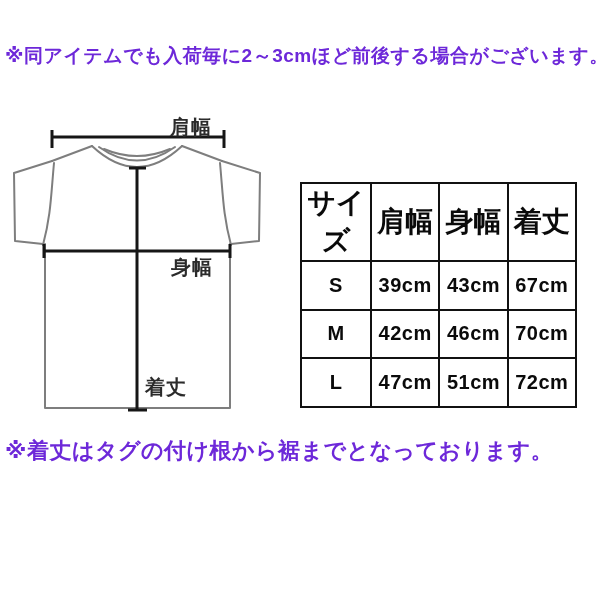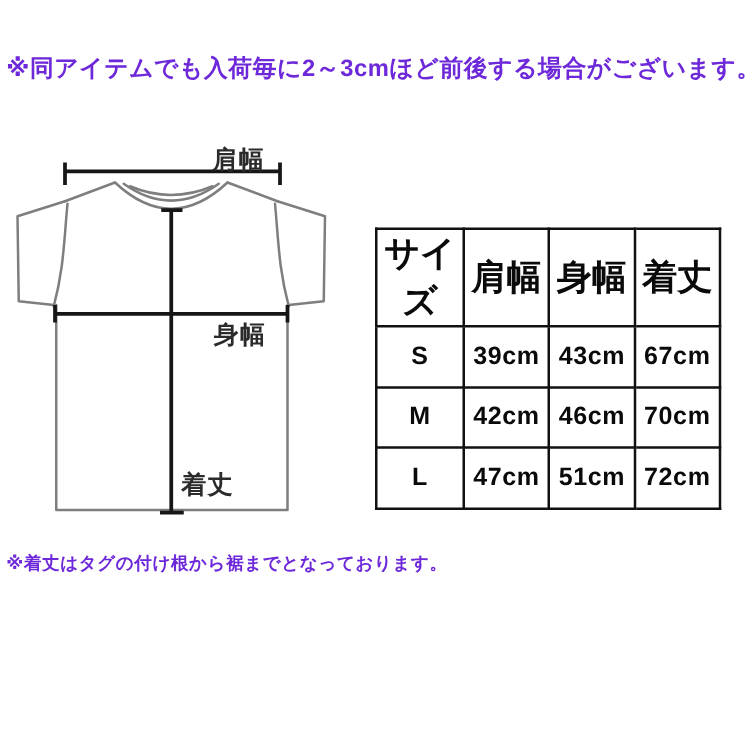--- a/index.html
+++ b/index.html
@@ -8,21 +8,21 @@
     font-family:"Liberation Sans","DejaVu Sans",sans-serif;
     color:#000;overflow:hidden;
   }
   .abs{position:absolute;}
   .note{
     left:5px;width:594px;
     font-size:19px;font-weight:bold;line-height:29px;
     letter-spacing:0.5px;color:#6d28d9;white-space:nowrap;
   }
   #note-top{top:41px;}
-  #note-bottom{top:436px;font-size:14px;}
+  #note-bottom{top:436px;font-size:22px;}
   #shirt-svg{left:0;top:110px;}
   .measure-label{
     font-size:20px;font-weight:bold;color:#2b2b2b;letter-spacing:1px;
     white-space:nowrap;
   }
   #label-shoulder{left:170px;top:114px;}
   #label-bodywidth{left:171px;top:254px;}
   #label-length{left:145px;top:374px;}
   table.size{
     position:absolute;left:300px;top:182px;

